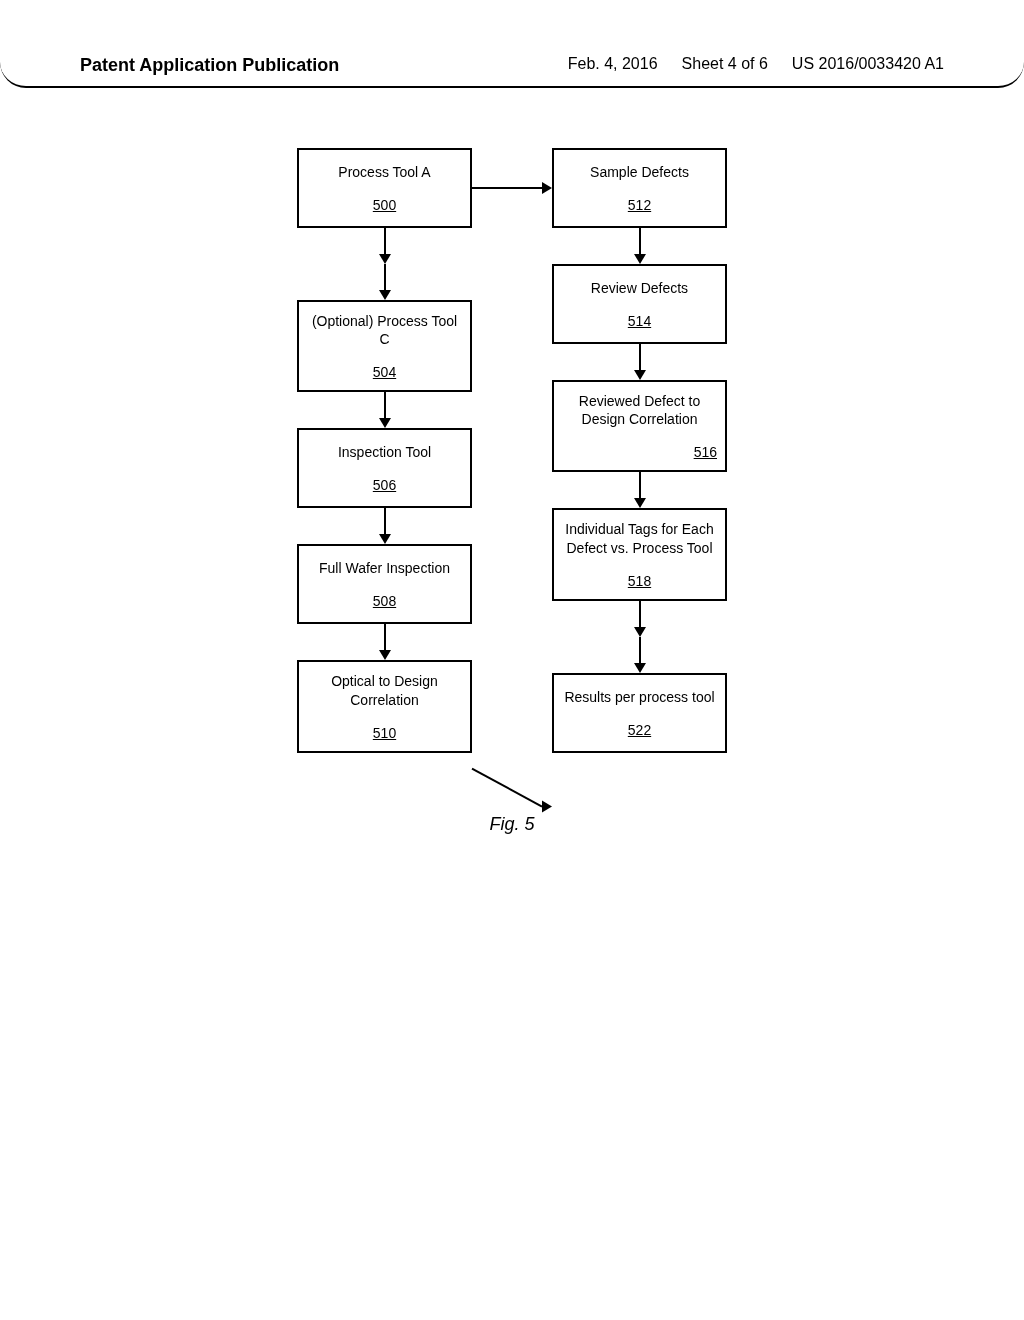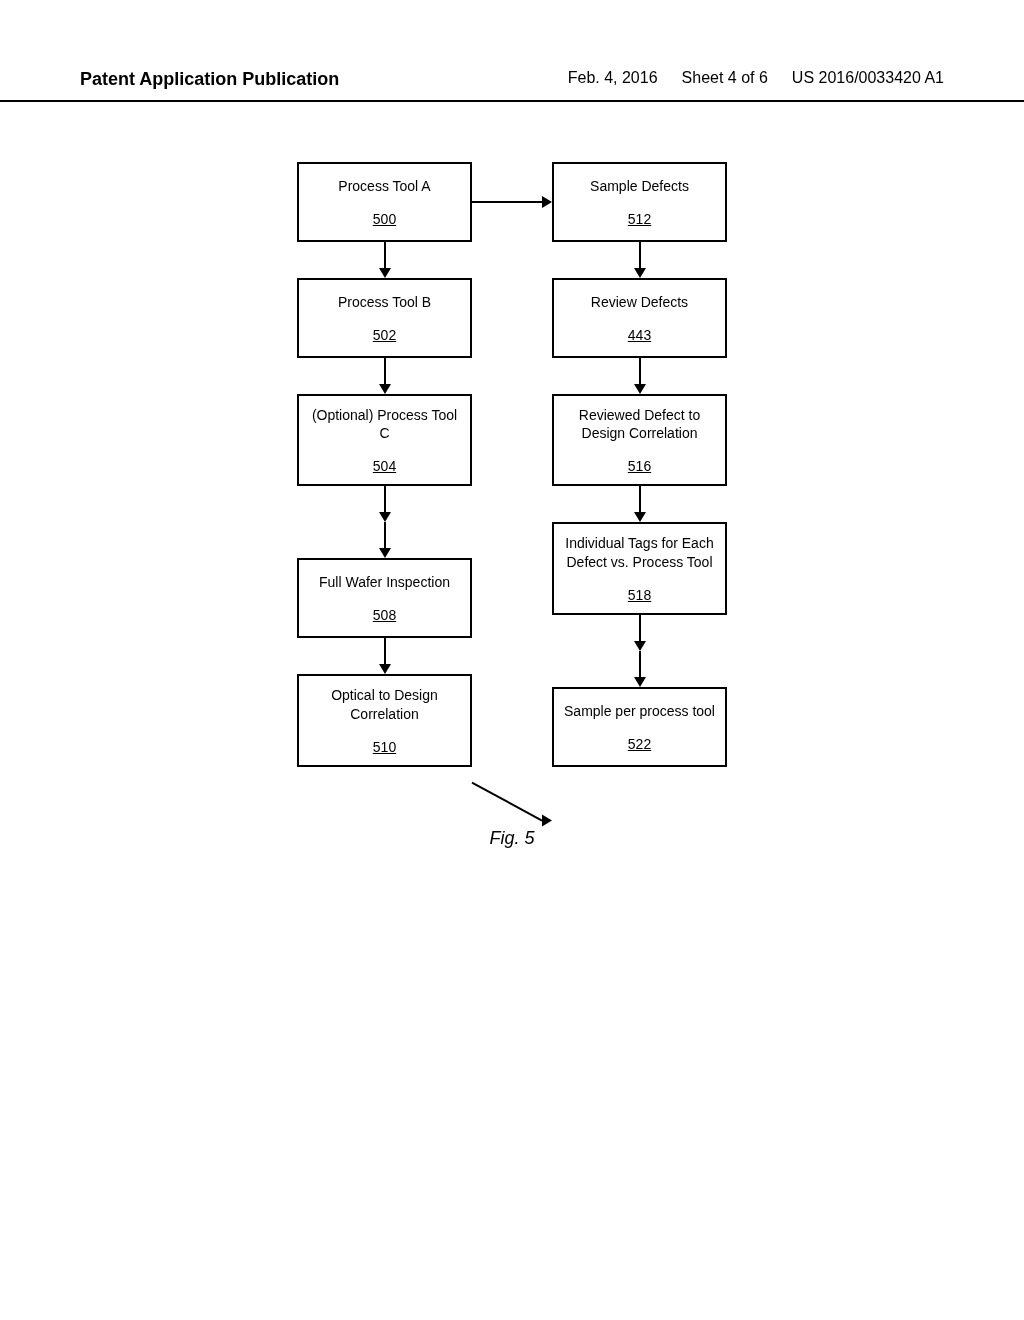--- a/index.html
+++ b/index.html
@@ -14,23 +14,24 @@
       width: 1024px;
       min-height: 1320px;
       background: #fff;
       position: relative;
       padding: 0;
     }
     .header {
       display: flex;
       justify-content: space-between;
       align-items: flex-start;
-      padding: 69px 80px 0 80px;
+      padding: 55px 80px 0 80px;
       border-bottom: 2px solid #000;
       padding-bottom: 10px;
+      border-radius: 26px;
     }
     .header-left {
       font-size: 18px;
       font-weight: bold;
     }
     .header-right {
       display: flex;
       gap: 24px;
       font-size: 16px;
     }
@@ -122,38 +123,38 @@
 
         <div class="box" id="box-500">
           <span class="box-label">Process Tool A</span>
           <span class="box-number">500</span>
         </div>
         <div class="arrow-v">
           <div class="line"></div>
           <div class="head"></div>
         </div>
 
-        <div class="box" id="box-502">
-          <span class="box-label">Process Tool B</span>
-          <span class="box-number">502</span>
-        </div>
         <div class="arrow-v">
           <div class="line"></div>
           <div class="head"></div>
         </div>
 
         <div class="box" id="box-504">
           <span class="box-label">(Optional) Process Tool C</span>
           <span class="box-number">504</span>
         </div>
         <div class="arrow-v">
           <div class="line"></div>
           <div class="head"></div>
         </div>
 
+        <div class="box" id="box-506">
+          <span class="box-label">Inspection Tool</span>
+          <span class="box-number">506</span>
+        </div>
         <div class="arrow-v">
           <div class="line"></div>
           <div class="head"></div>
         </div>
 
         <div class="box" id="box-508">
           <span class="box-label">Full Wafer Inspection</span>
           <span class="box-number">508</span>
         </div>
         <div class="arrow-v">
@@ -173,28 +174,28 @@
           <span class="box-label">Sample Defects</span>
           <span class="box-number">512</span>
         </div>
         <div class="arrow-v">
           <div class="line"></div>
           <div class="head"></div>
         </div>
 
         <div class="box" id="box-514">
           <span class="box-label">Review Defects</span>
-          <span class="box-number">443</span>
-        </div>
-        <div class="arrow-v">
-          <div class="line"></div>
-          <div class="head"></div>
-        </div>
-
-        <div class="box" id="box-516" style="min-height:90px;">
+          <span class="box-number">514</span>
+        </div>
+        <div class="arrow-v">
+          <div class="line"></div>
+          <div class="head"></div>
+        </div>
+
+        <div class="box" id="box-516" style="min-height:90px;align-items:flex-end;">
           <span class="box-label">Reviewed Defect to Design Correlation</span>
           <span class="box-number">516</span>
         </div>
         <div class="arrow-v">
           <div class="line"></div>
           <div class="head"></div>
         </div>
 
         <div class="box" id="box-518" style="min-height:90px;">
           <span class="box-label">Individual Tags for Each Defect vs. Process Tool</span>
@@ -204,21 +205,21 @@
           <div class="line"></div>
           <div class="head"></div>
         </div>
 
         <div class="arrow-v">
           <div class="line"></div>
           <div class="head"></div>
         </div>
 
         <div class="box" id="box-522">
-          <span class="box-label">Sample per process tool</span>
+          <span class="box-label">Results per process tool</span>
           <span class="box-number">522</span>
         </div>
       </div>
 
     </div>
 
     <svg class="arrows-overlay" id="arrows-svg" width="1024" height="759">
         <line x1="472" y1="100" x2="542" y2="100" stroke="#000" stroke-width="2"></line>
         <polygon points="552,100 542,94 542,106" fill="#000"></polygon>
         <line x1="472" y1="680.5625" x2="542" y2="718.5625" stroke="#000" stroke-width="2"></line>

